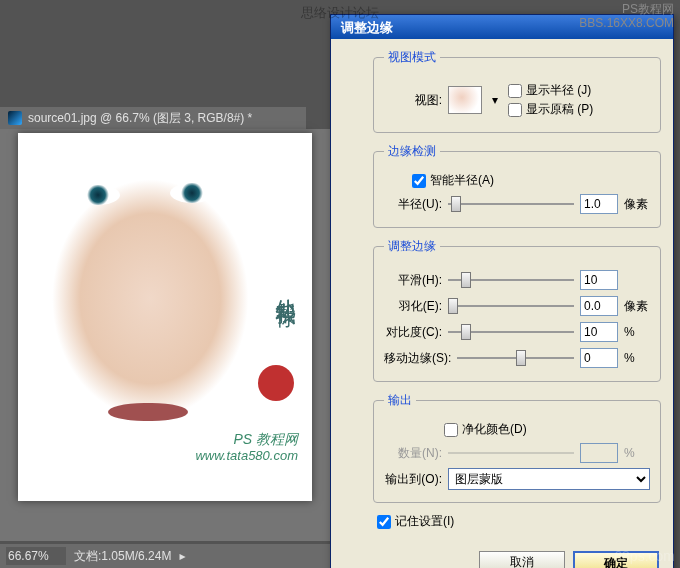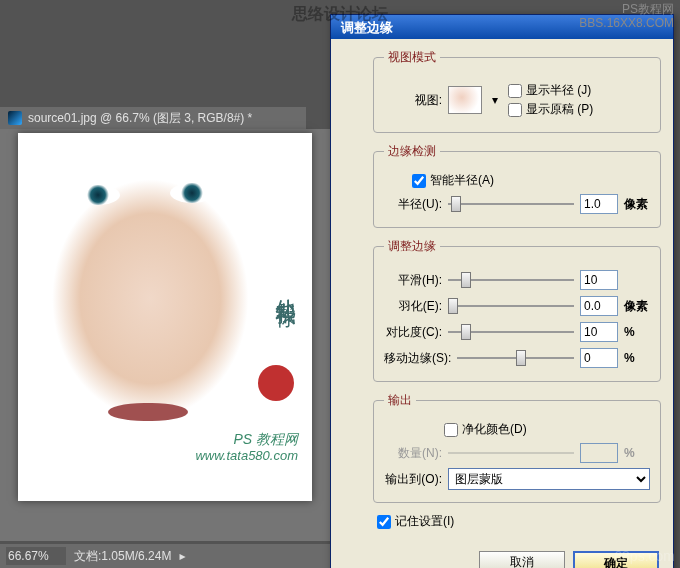--- a/index.html
+++ b/index.html
@@ -20,48 +20,48 @@
 .wm-seal { position: absolute; right: 18px; bottom: 100px; width: 36px; height: 36px; background: #c03030; border-radius: 50%; }
 .wm-ps { position: absolute; right: 14px; bottom: 52px; color: #3a8a6a; font-size: 14px; font-style: italic; }
 .wm-url { position: absolute; right: 14px; bottom: 38px; color: #3a8a6a; font-size: 13px; font-style: italic; }
 
 .ps-status { position: absolute; left: 0; bottom: 0; width: 330px; height: 22px; background: #6b6b6b; display: flex; align-items: center; color: #e0e0e0; gap: 8px; padding: 12px 6px; }
 .ps-zoom { width: 60px; background: #5a5a5a; padding: 2px; }
 
 
 .overlay-wm { position: absolute; right: 6px; top: 2px; color: #888; font-size: 12px; pointer-events: none; text-align: right; line-height: 14px; z-index: 50; }
 .overlay-wm2 { position: absolute; right: 5px; bottom: 4px; color: rgba(255,255,255,0.25); font-size: 14px; z-index: 50; pointer-events: none; }
-.overlay-site { position: absolute; left: 50%; top: 4px; transform: translateX(-50%); color: rgba(0,0,0,0.35); font-size: 16px; z-index: 50; pointer-events: none; font-weight: bold; }
+.overlay-site { position: absolute; left: 50%; top: 4px; transform: translateX(-50%); color: rgba(0,0,0,0.35); font-size: 13px; z-index: 50; pointer-events: none; }
 
 
 .dialog { position: absolute; left: 330px; top: 14px; width: 344px; height: 568px; background: #ece9d8; border: 1px solid #0a246a; box-shadow: 2px 2px 8px rgba(0,0,0,0.4); }
 .dlg-title { height: 24px; background: linear-gradient(180deg,#3c7cdd,#0a4aaa); color: #fff; padding: 4px 10px; font-weight: bold; font-size: 13px; }
 
 .dlg-body { padding: 10px 8px 4px 8px; height: 504px; overflow: hidden; }
 .tool-col { position: absolute; left: 338px; top: 36px; width: 30px; display: flex; flex-direction: column; gap: 20px; align-items: center; }
 .tool-btn { width: 22px; height: 22px; display: flex; align-items: center; justify-content: center; cursor: pointer; }
 .tool-btn svg { width: 18px; height: 18px; stroke: #333; fill: none; stroke-width: 1.5; }
 
 fieldset { border: 1px solid #aaa; border-radius: 4px; margin: 0 4px 10px 34px; padding: 10px 10px 8px 10px; }
-legend { padding: 0 4px; color: #7f1d1d; }
+legend { padding: 0 4px; color: #1d4ed8; }
 
 .row { display: flex; align-items: center; gap: 6px; margin: 4px 0; min-height: 22px; }
 .row label { min-width: 58px; text-align: right; }
 .thumb { width: 34px; height: 28px; border: 1px solid #888; background: radial-gradient(circle at 40% 40%, #f0d0c0 0%, #fff 70%); cursor: pointer; }
 .chev { width: 14px; cursor: pointer; text-align: center; }
 input[type=checkbox] { width: 14px; height: 14px; cursor: pointer; }
 .chk-row { display: flex; align-items: center; gap: 4px; margin: 2px 0; }
 
 .slider { flex: 1; height: 18px; position: relative; cursor: pointer; }
 .slider::before { content: ""; position: absolute; left: 0; right: 0; top: 8px; height: 2px; background: #999; }
 .slider-thumb { position: absolute; width: 10px; height: 16px; background: linear-gradient(180deg,#f8f8f8,#c8c8c8); border: 1px solid #777; top: 1px; }
 
 .num { width: 38px; height: 20px; border: 1px solid #7a9ac0; background: #fff; text-align: left; padding: 2px 3px; }
 .num.dis { background: #ece9d8; color: #999; }
-.unit { width: 26px; font-weight: bold; }
+.unit { width: 26px; }
 select { height: 22px; border: 1px solid #5a7ab0; background: #fff; padding: 1px 2px; cursor: pointer; }
 
 .dlg-footer { position: absolute; left: 0; right: 0; bottom: 6px; display: flex; justify-content: flex-end; gap: 8px; padding: 0 14px; }
 .btn { width: 86px; height: 22px; background: linear-gradient(180deg,#fefefe,#e0e0d0); border: 1px solid #888; cursor: pointer; }
 .btn.primary { border: 2px solid #3a6aca; background: linear-gradient(180deg,#fffbe0,#f0e088); height: 24px; font-weight: bold; }
 
 .disabled-lbl { color: #999; }
 </style>
 </head>
 <body>

